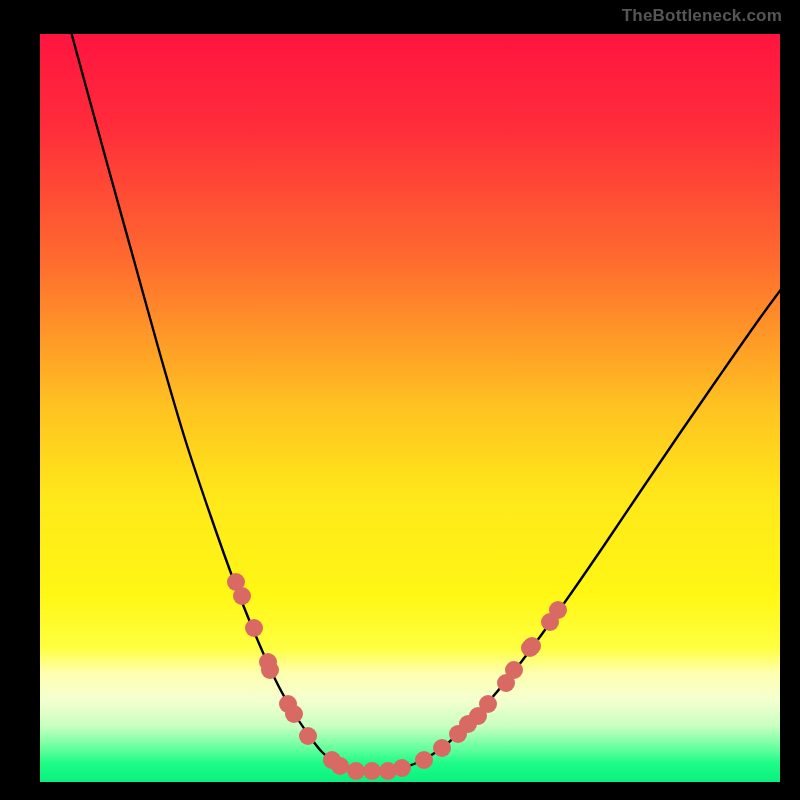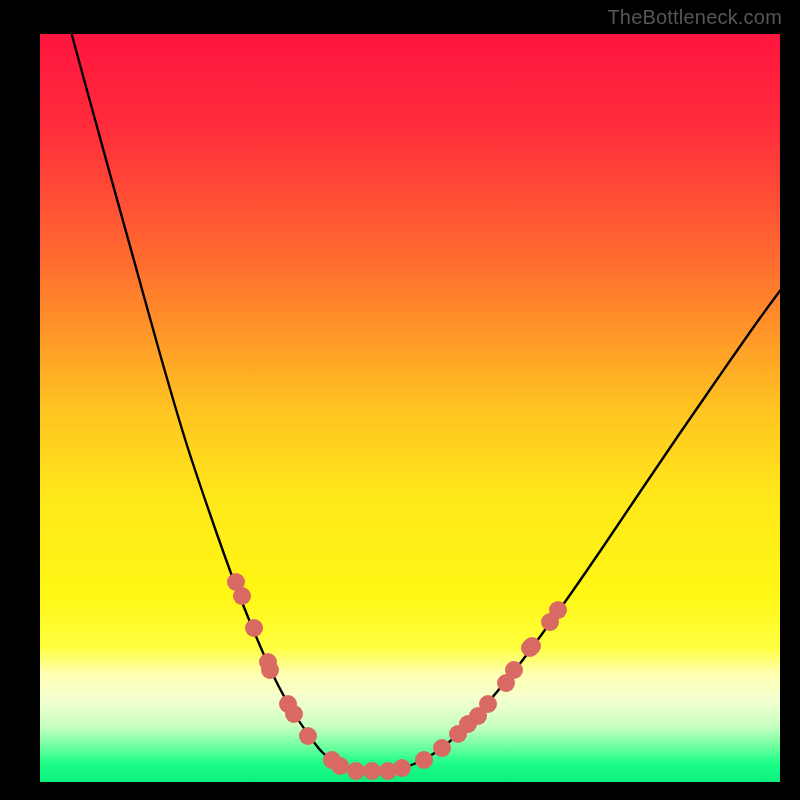--- a/index.html
+++ b/index.html
@@ -29,22 +29,22 @@
     left: 0;
     top: 0;
     width: 100%;
     height: 100%;
   }
   .watermark {
     position: absolute;
     top: 6px;
     right: 18px;
     font-family: Arial, Helvetica, sans-serif;
-    font-size: 20px;
-    font-weight: 400;
+    font-size: 17px;
+    font-weight: 700;
     color: #565656;
     letter-spacing: 0.2px;
   }
   svg.curve-layer {
     position: absolute;
     left: 0;
     top: 0;
     width: 100%;
     height: 100%;
   }

